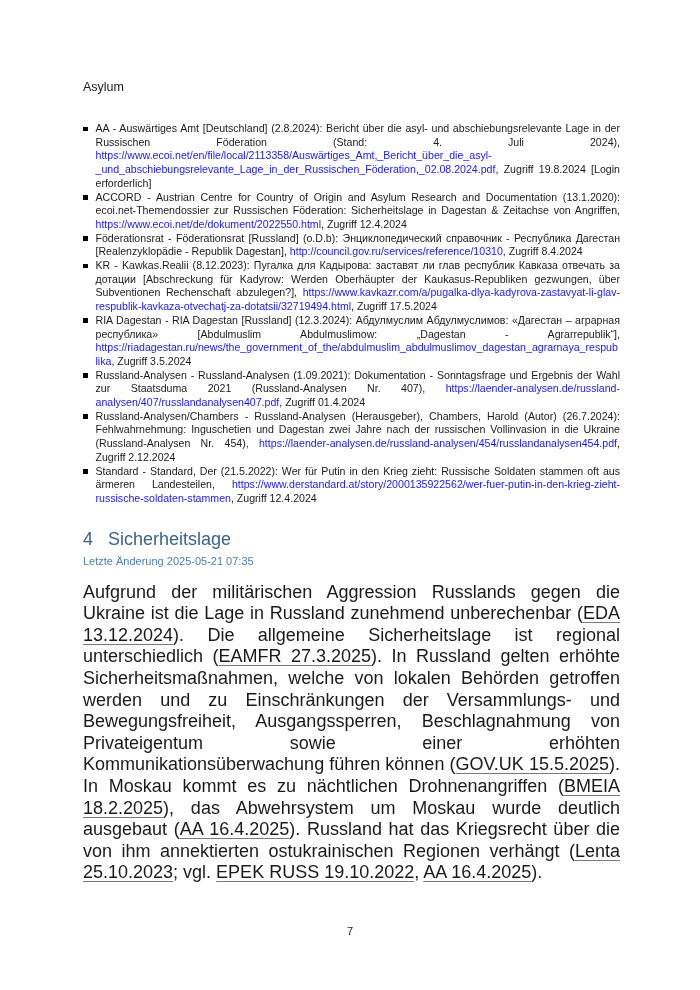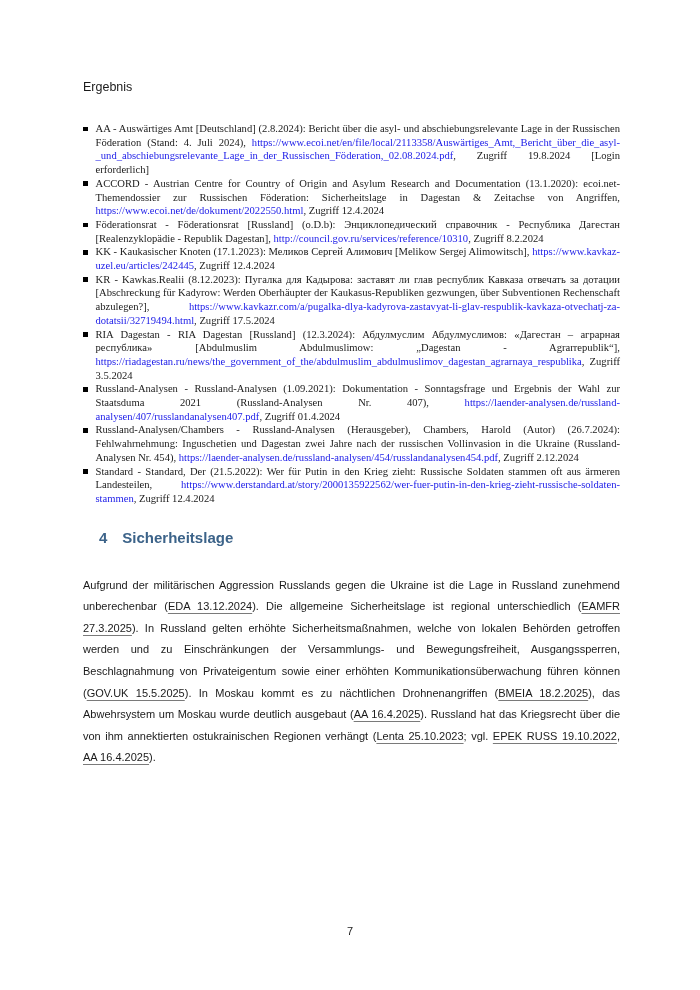--- a/index.html
+++ b/index.html
@@ -31,58 +31,57 @@
     font-weight:normal;
     color:var(--text);
   }
   ul.sources{
     list-style:none;
     margin:28px 0 0 0;
     padding:0;
     font-size:10.6px;
     line-height:13.7px;
     text-align:justify;
-    font-family:Liberation Serif, serif;
   }
   ul.sources li{
     position:relative;
     padding-left:12.5px;
     overflow-wrap:anywhere;
   }
   .bullet{
     position:absolute;
     left:0;top:4.6px;
     width:4.6px;height:4.6px;
     background:#000;
     display:inline-block;
   }
   .seg-link{
     color:var(--link);
     text-decoration:none;
     overflow-wrap:anywhere;
     cursor:pointer;
   }
   .section-heading{
-    margin:23px 0 0 16px;
-    font-size:15px;
-    font-weight:bold;
+    margin:23px 0 0 0;
+    font-size:18px;
+    font-weight:normal;
     color:var(--heading);
   }
   .section-heading .sec-num{
     display:inline-block;
     margin-right:15px;
   }
   .last-change{
     margin-top:5px;
     font-size:11px;
     color:var(--subtitle);
   }
   .para{
-    margin-top:29px;
-    font-size:11px;
+    margin-top:15px;
+    font-size:18px;
     line-height:21.6px;
     text-align:justify;
     color:var(--text);
   }
   .seg-ref{
     color:var(--text);
     text-decoration:underline;
     text-decoration-color:#7a7a7a;
     text-decoration-thickness:1px;
     text-underline-offset:2.5px;
@@ -95,36 +94,36 @@
     text-align:center;
     font-size:11px;
     color:var(--text);
   }
 </style>
 </head>
 <body>
 
 <div class="content">
 
-  <h2 class="quellen-heading">Ergebnis</h2>
+  <h2 class="quellen-heading">Asylum</h2>
 
   <ul class="sources">
       <li><span class="bullet"></span><span class="seg-text">AA - Auswärtiges Amt [Deutschland] (2.8.2024): Bericht über die asyl- und abschiebungsrelevante Lage in der Russischen Föderation (Stand: 4. Juli 2024), </span><a class="seg-link" href="#">https://www.ecoi.net/en/file/local/2113358/Auswärtiges_Amt,_Bericht_über_die_asyl-_und_abschiebungsrelevante_Lage_in_der_Russischen_Föderation,_02.08.2024.pdf</a><span class="seg-text">, Zugriff 19.8.2024 [Login erforderlich]</span></li>
       <li><span class="bullet"></span><span class="seg-text">ACCORD - Austrian Centre for Country of Origin and Asylum Research and Documentation (13.1.2020): ecoi.net-Themendossier zur Russischen Föderation: Sicherheitslage in Dagestan &amp; Zeitachse von Angriffen, </span><a class="seg-link" href="#">https://www.ecoi.net/de/dokument/2022550.html</a><span class="seg-text">, Zugriff 12.4.2024</span></li>
-      <li><span class="bullet"></span><span class="seg-text">Föderationsrat - Föderationsrat [Russland] (o.D.b): Энциклопедический справочник - Республика Дагестан [Realenzyklopädie - Republik Dagestan], </span><a class="seg-link" href="#">http://council.gov.ru/services/reference/10310</a><span class="seg-text">, Zugriff 8.2.2024</span></li>
-      <li><span class="bullet"></span><span class="seg-text">KK - Kaukasischer Knoten (17.1.2023): Меликов Сергей Алимович [Melikow Sergej Alimowitsch], </span><a class="seg-link" href="#">https://www.kavkaz-uzel.eu/articles/242445</a><span class="seg-text">, Zugriff 12.4.2024</span></li>
+      <li><span class="bullet"></span><span class="seg-text">Föderationsrat - Föderationsrat [Russland] (o.D.b): Энциклопедический справочник - Республика Дагестан [Realenzyklopädie - Republik Dagestan], </span><a class="seg-link" href="#">http://council.gov.ru/services/reference/10310</a><span class="seg-text">, Zugriff 8.4.2024</span></li>
       <li><span class="bullet"></span><span class="seg-text">KR - Kawkas.Realii (8.12.2023): Пугалка для Кадырова: заставят ли глав республик Кавказа отвечать за дотации [Abschreckung für Kadyrow: Werden Oberhäupter der Kaukasus-Republiken gezwungen, über Subventionen Rechenschaft abzulegen?], </span><a class="seg-link" href="#">https://www.kavkazr.com/a/pugalka-dlya-kadyrova-zastavyat-li-glav-respublik-kavkaza-otvechatj-za-dotatsii/32719494.html</a><span class="seg-text">, Zugriff 17.5.2024</span></li>
       <li><span class="bullet"></span><span class="seg-text">RIA Dagestan - RIA Dagestan [Russland] (12.3.2024): Абдулмуслим Абдулмуслимов: «Дагестан – аграрная республика» [Abdulmuslim Abdulmuslimow: „Dagestan - Agrarrepublik“], </span><a class="seg-link" href="#">https://riadagestan.ru/news/the_government_of_the/abdulmuslim_abdulmuslimov_dagestan_agrarnaya_respublika</a><span class="seg-text">, Zugriff 3.5.2024</span></li>
       <li><span class="bullet"></span><span class="seg-text">Russland-Analysen - Russland-Analysen (1.09.2021): Dokumentation - Sonntagsfrage und Ergebnis der Wahl zur Staatsduma 2021 (Russland-Analysen Nr. 407), </span><a class="seg-link" href="#">https://laender-analysen.de/russland-analysen/407/russlandanalysen407.pdf</a><span class="seg-text">, Zugriff 01.4.2024</span></li>
       <li><span class="bullet"></span><span class="seg-text">Russland-Analysen/Chambers - Russland-Analysen (Herausgeber), Chambers, Harold (Autor) (26.7.2024): Fehlwahrnehmung: Inguschetien und Dagestan zwei Jahre nach der russischen Vollinvasion in die Ukraine (Russland-Analysen Nr. 454), </span><a class="seg-link" href="#">https://laender-analysen.de/russland-analysen/454/russlandanalysen454.pdf</a><span class="seg-text">, Zugriff 2.12.2024</span></li>
       <li><span class="bullet"></span><span class="seg-text">Standard - Standard, Der (21.5.2022): Wer für Putin in den Krieg zieht: Russische Soldaten stammen oft aus ärmeren Landesteilen, </span><a class="seg-link" href="#">https://www.derstandard.at/story/2000135922562/wer-fuer-putin-in-den-krieg-zieht-russische-soldaten-stammen</a><span class="seg-text">, Zugriff 12.4.2024</span></li>
     </ul>
 
   <h1 class="section-heading">
     <span class="sec-num">4</span><span>Sicherheitslage</span>
   </h1>
 
+  <div class="last-change">Letzte Änderung 2025-05-21 07:35</div>
 
   <p class="para"><span class="seg-text">Aufgrund der militärischen Aggression Russlands gegen die Ukraine ist die Lage in Russland zunehmend unberechenbar (</span><span class="seg-ref">EDA 13.12.2024</span><span class="seg-text">). Die allgemeine Sicherheitslage ist regional unterschiedlich (</span><span class="seg-ref">EAMFR 27.3.2025</span><span class="seg-text">). In Russland gelten erhöhte Sicherheitsmaßnahmen, welche von lokalen Behörden getroffen werden und zu Einschränkungen der Versammlungs- und Bewegungsfreiheit, Ausgangssperren, Beschlagnahmung von Privateigentum sowie einer erhöhten Kommunikationsüberwachung führen können (</span><span class="seg-ref">GOV.UK 15.5.2025</span><span class="seg-text">). In Moskau kommt es zu nächtlichen Drohnenangriffen (</span><span class="seg-ref">BMEIA 18.2.2025</span><span class="seg-text">), das Abwehrsystem um Moskau wurde deutlich ausgebaut (</span><span class="seg-ref">AA 16.4.2025</span><span class="seg-text">). Russland hat das Kriegsrecht über die von ihm annektierten ostukrainischen Regionen verhängt (</span><span class="seg-ref">Lenta 25.10.2023</span><span class="seg-text">; vgl. </span><span class="seg-ref">EPEK RUSS 19.10.2022</span><span class="seg-text">, </span><span class="seg-ref">AA 16.4.2025</span><span class="seg-text">).</span></p>
 
 </div>
 
 <div class="page-number">7</div>
 
 </body></html>

